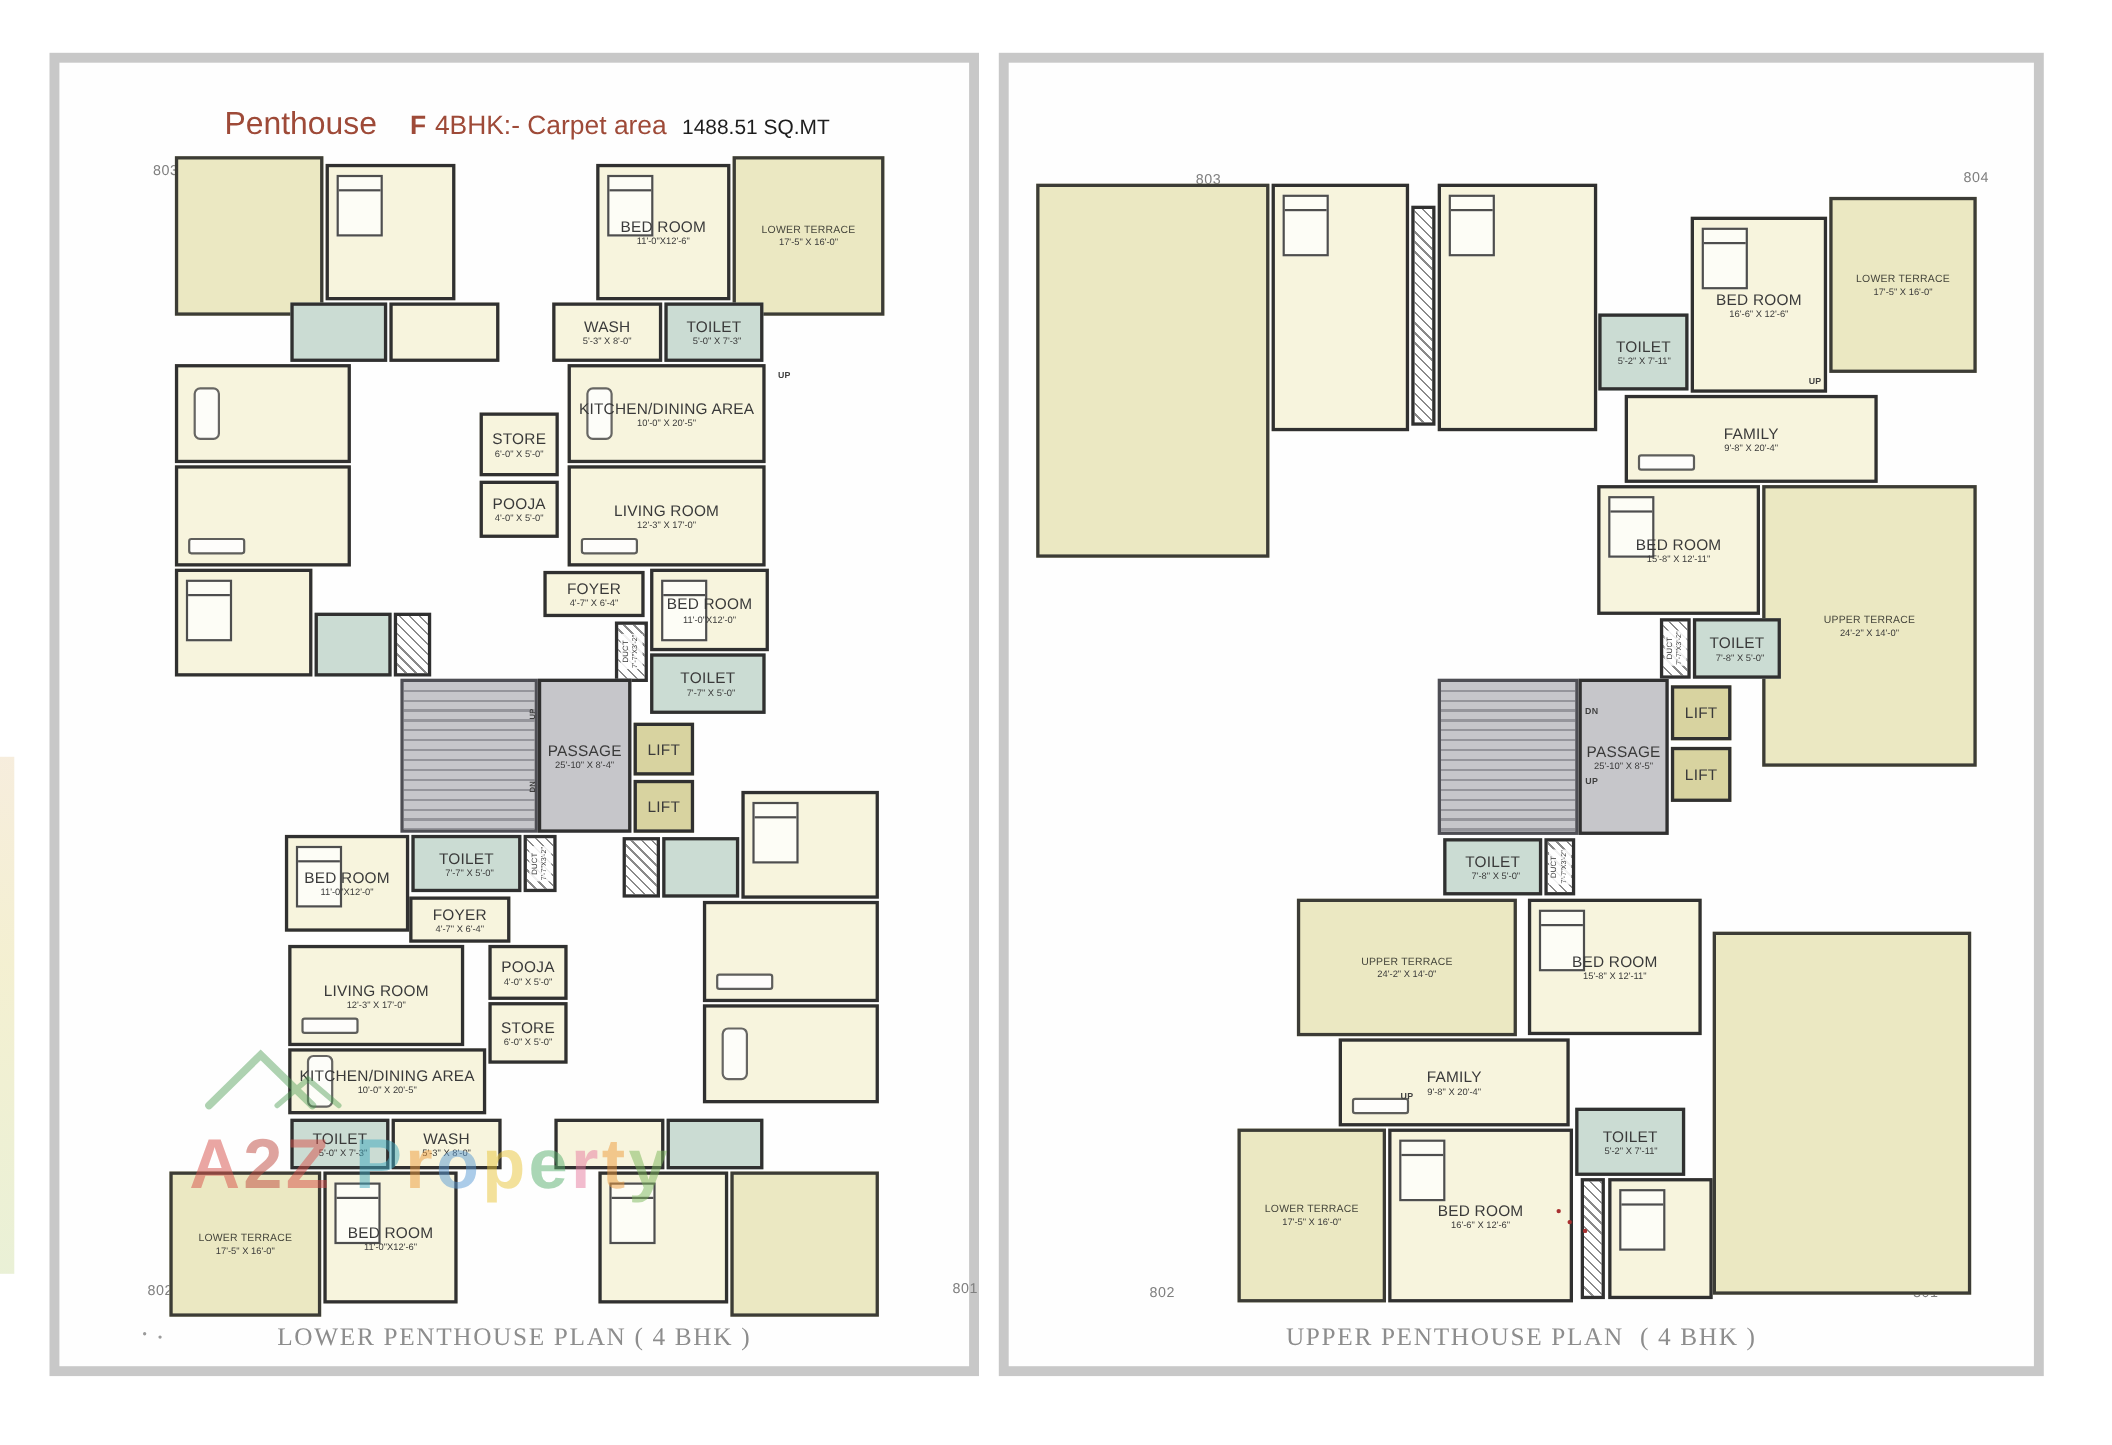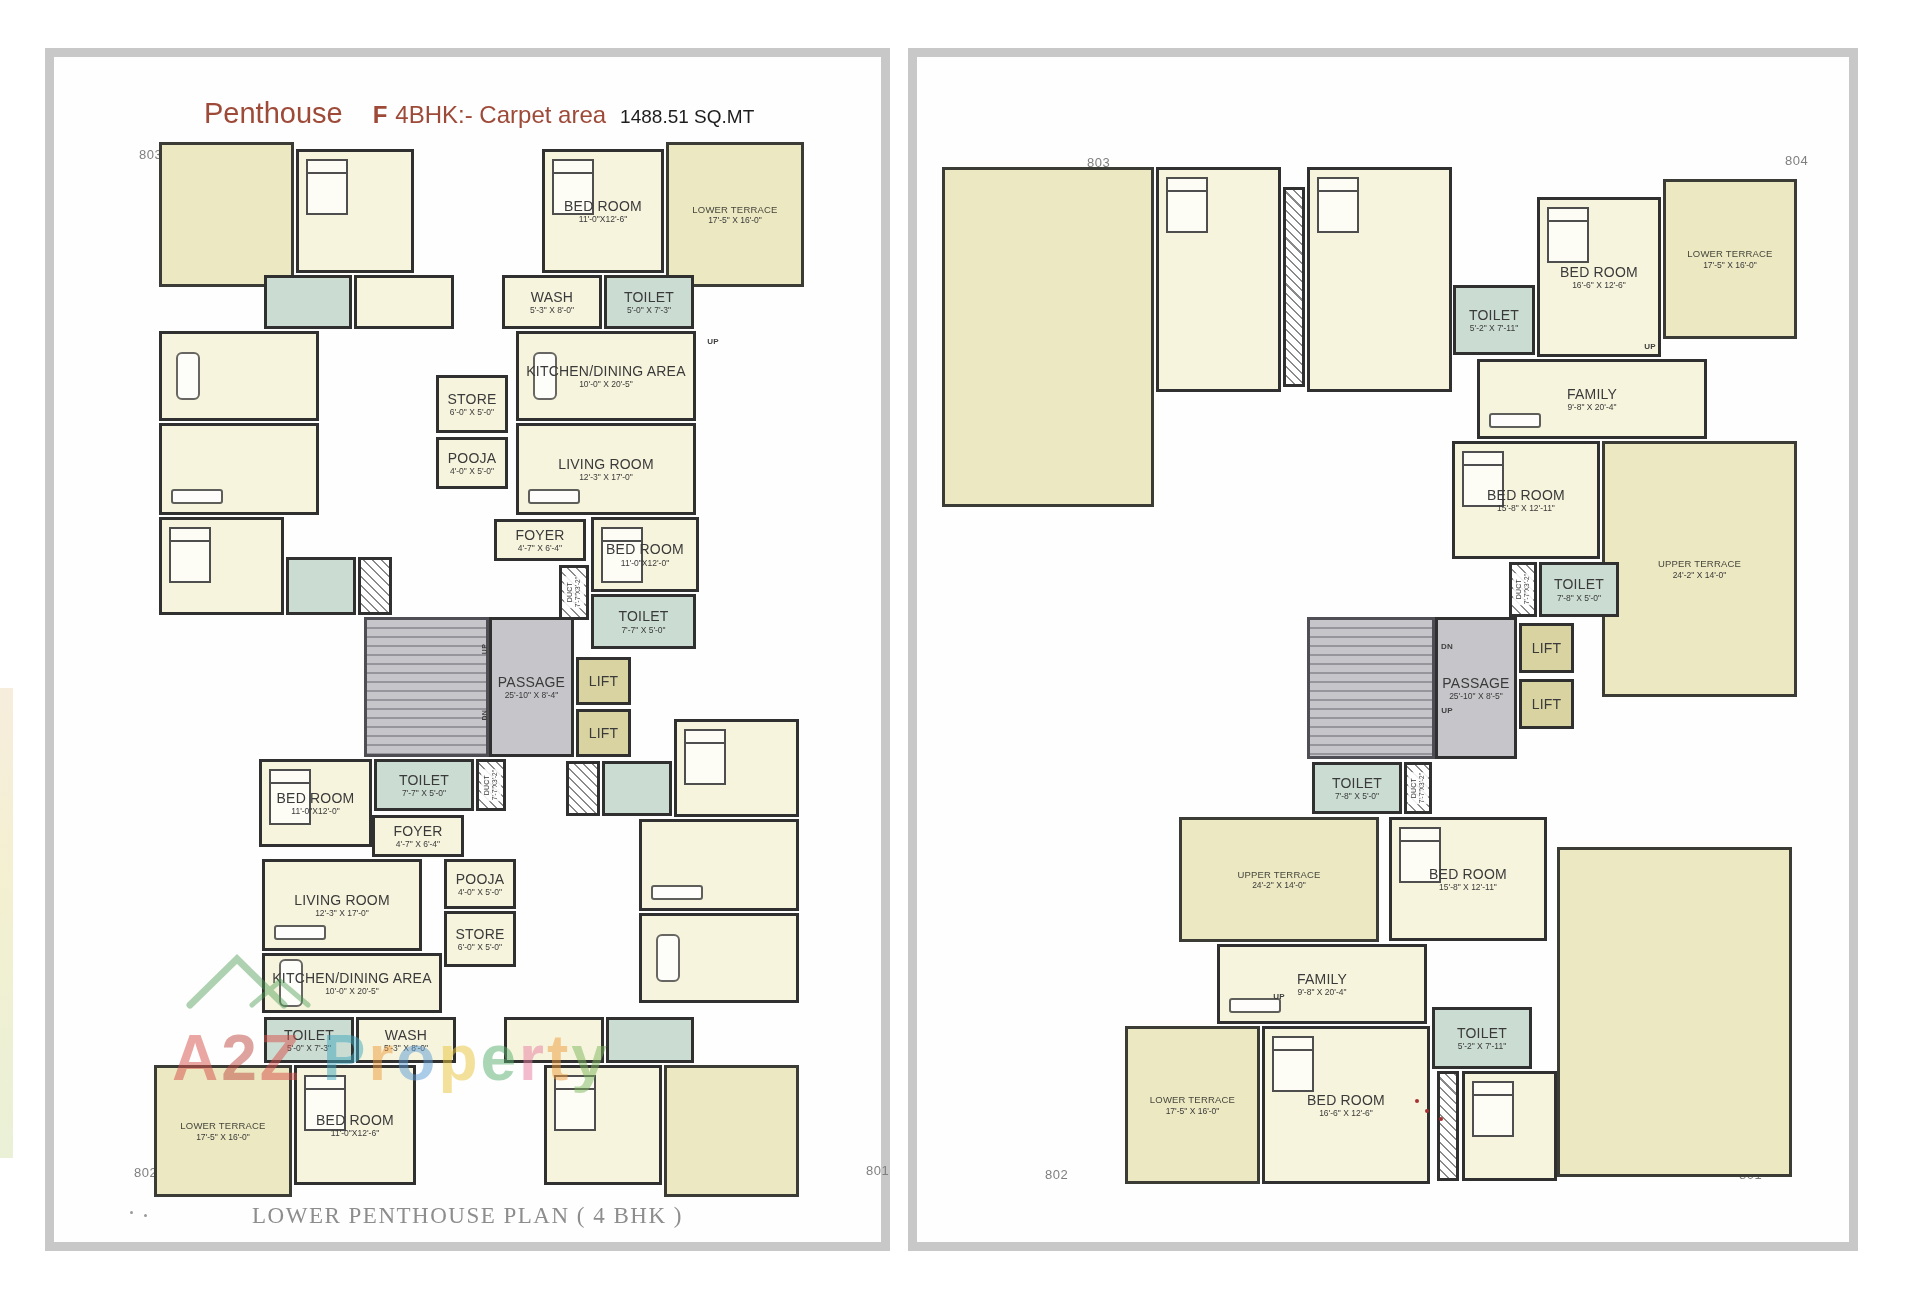--- a/index.html
+++ b/index.html
@@ -32,21 +32,21 @@
   #panel-left .corner-br{left:812px;top:1106px;}
   #panel-right .corner-tl{left:170px;top:98px;}
   #panel-right .corner-tr{left:868px;top:96px;}
   #panel-right .corner-bl{left:128px;top:1110px;}
   #panel-right .corner-br{left:822px;top:1110px;}
   .rooms-layer{position:absolute;left:0;top:0;width:100%;height:100%;}
   .room{position:absolute;border:3px solid var(--wall);background:var(--room-fill);
     display:flex;align-items:center;justify-content:center;text-align:center;
     color:#3a3a3a;overflow:hidden;}
   .f-terrace{background:var(--terrace-fill);border-color:#3c3c36;}
-  .f-wet{background:var(--wet-fill);}
+  .f-wet{background:var(--wet-fill);text-align:right;}
   .f-core{background:var(--core-fill);}
   .f-stairs{background:repeating-linear-gradient(180deg,#c6c6ca 0 7px,#95959b 7px 9px);border-color:#4e4e54;}
   .f-lift{background:var(--lift-fill);}
   .f-duct{background-color:#ffffff;background-image:repeating-linear-gradient(45deg,transparent 0 5px,#8a8a8a 5px 6.5px);}
   .f-mark{border:none;background:none;overflow:visible;z-index:6;}
   .f-mark .rname{font-size:8px;font-weight:bold;color:#3f3f3f;}
   .rlabel{position:relative;z-index:2;line-height:1.2;padding:1px 2px;}
   .f-duct .rlabel{background:rgba(255,255,255,.88);}
   .rname{display:block;font-size:14px;letter-spacing:.2px;}
   .rdims{display:block;font-size:8.5px;}
@@ -480,15 +480,16 @@
       <div class="room f-room" style="left: 545px; top: 1014px; width: 95px; height: 110px;">
         <div class="furn furn-bed"></div>
       </div>
       <div class="room f-duct" style="left: 520px; top: 1014px; width: 22px; height: 110px;"></div>
     </div>
 
   <div class="speck speck-red" style="left:498px;top:1042px;"></div>
   <div class="speck speck-red" style="left:508px;top:1052px;"></div>
   <div class="speck speck-red" style="left:522px;top:1060px;"></div>
 
+  <div class="plan-caption">UPPER PENTHOUSE PLAN  ( 4 BHK )</div>
 </section>
 
 <div class="scan-strip"></div>
 
 </body></html>

